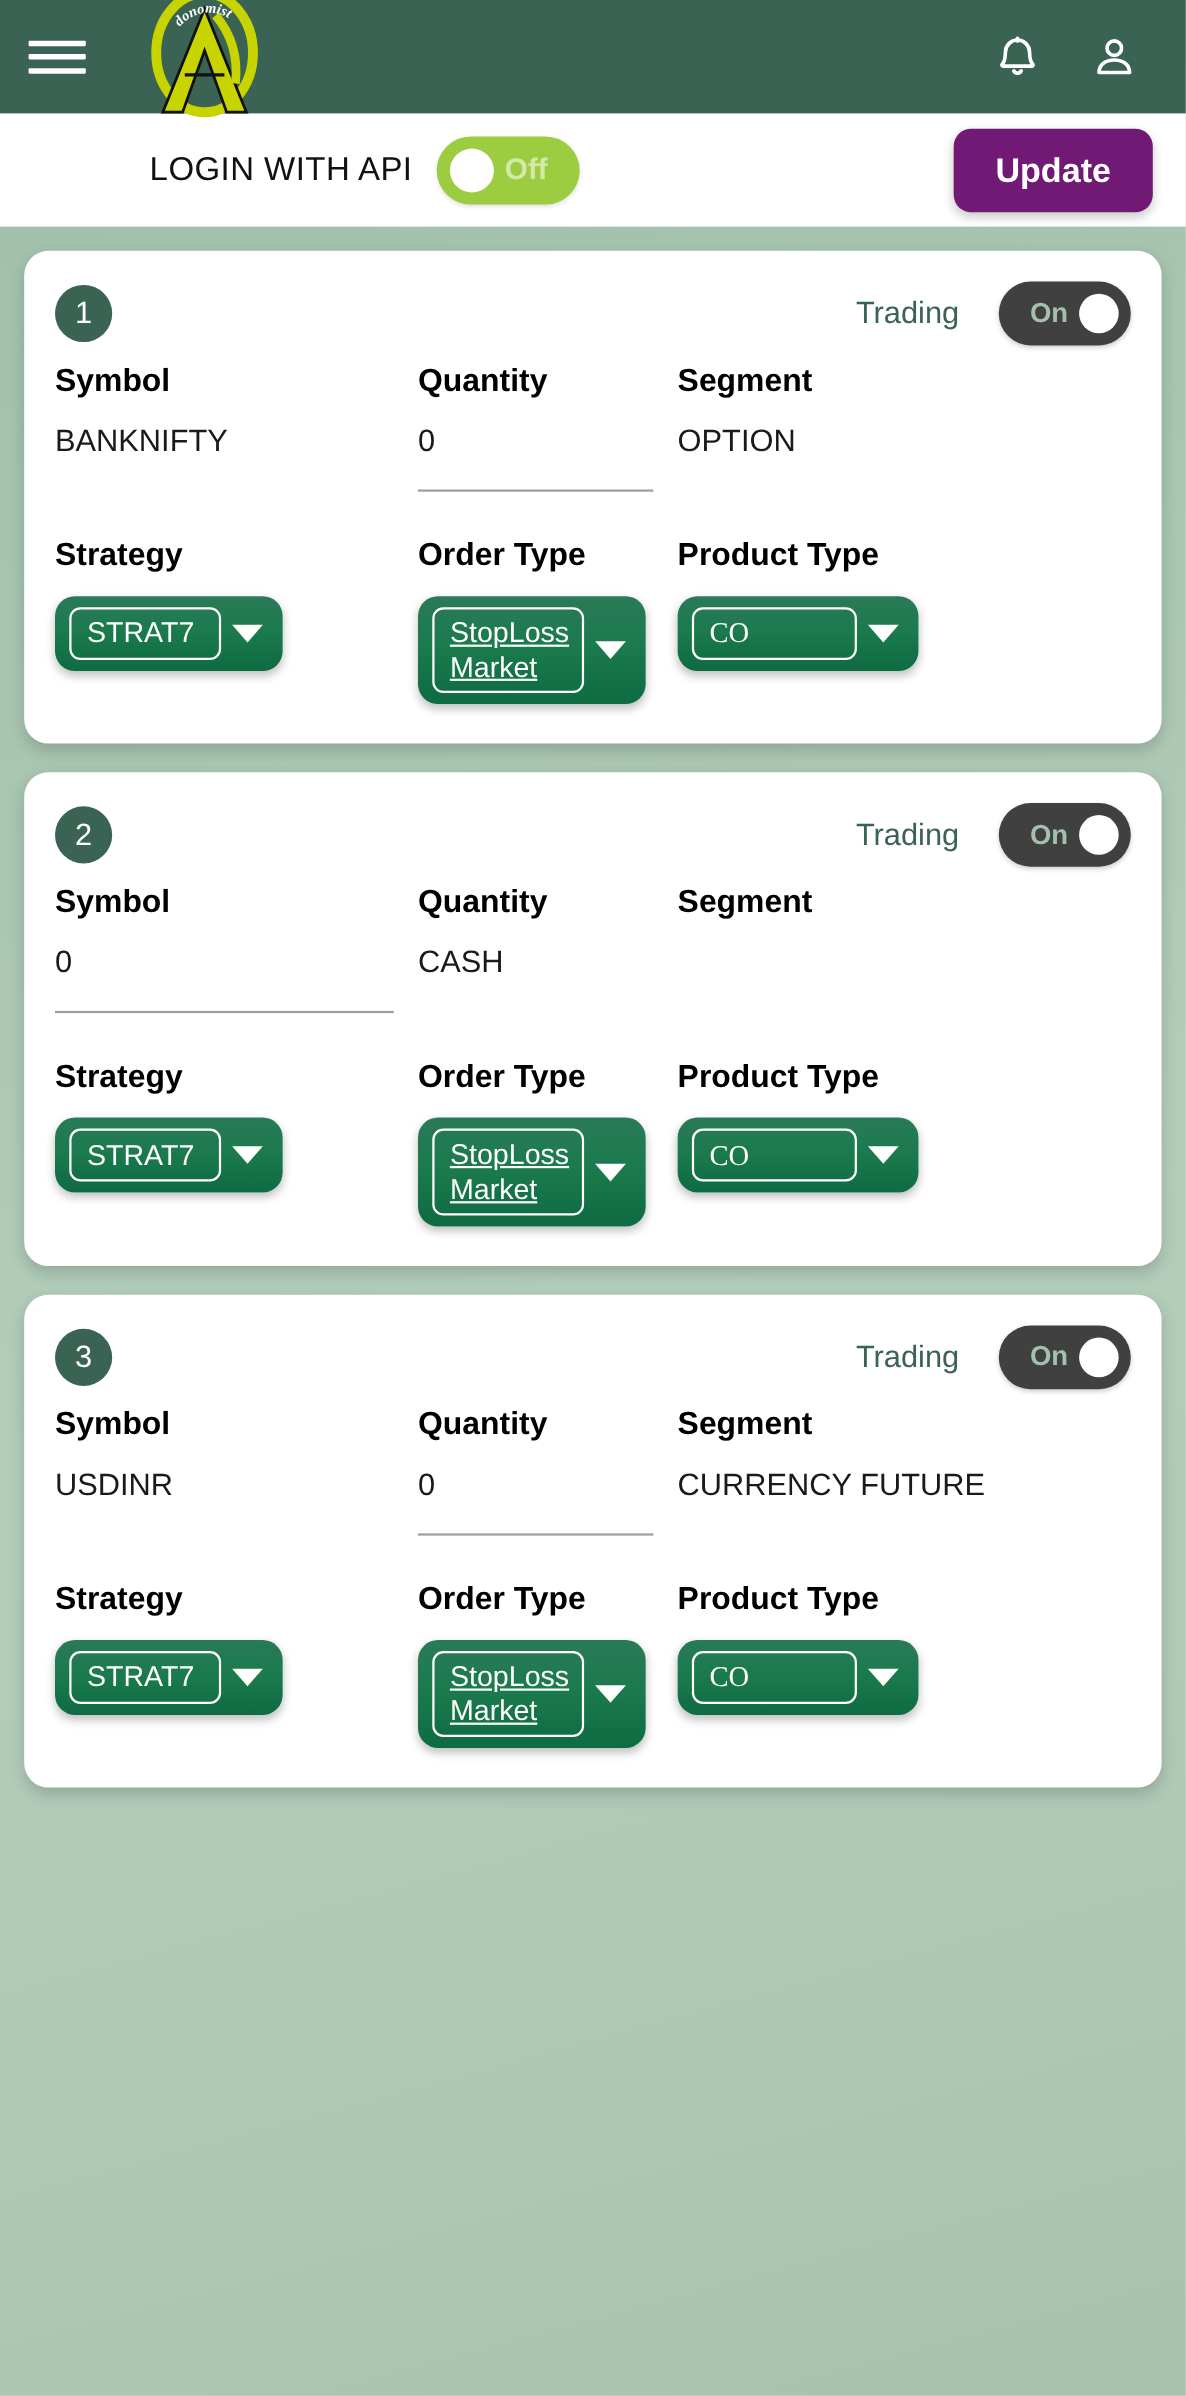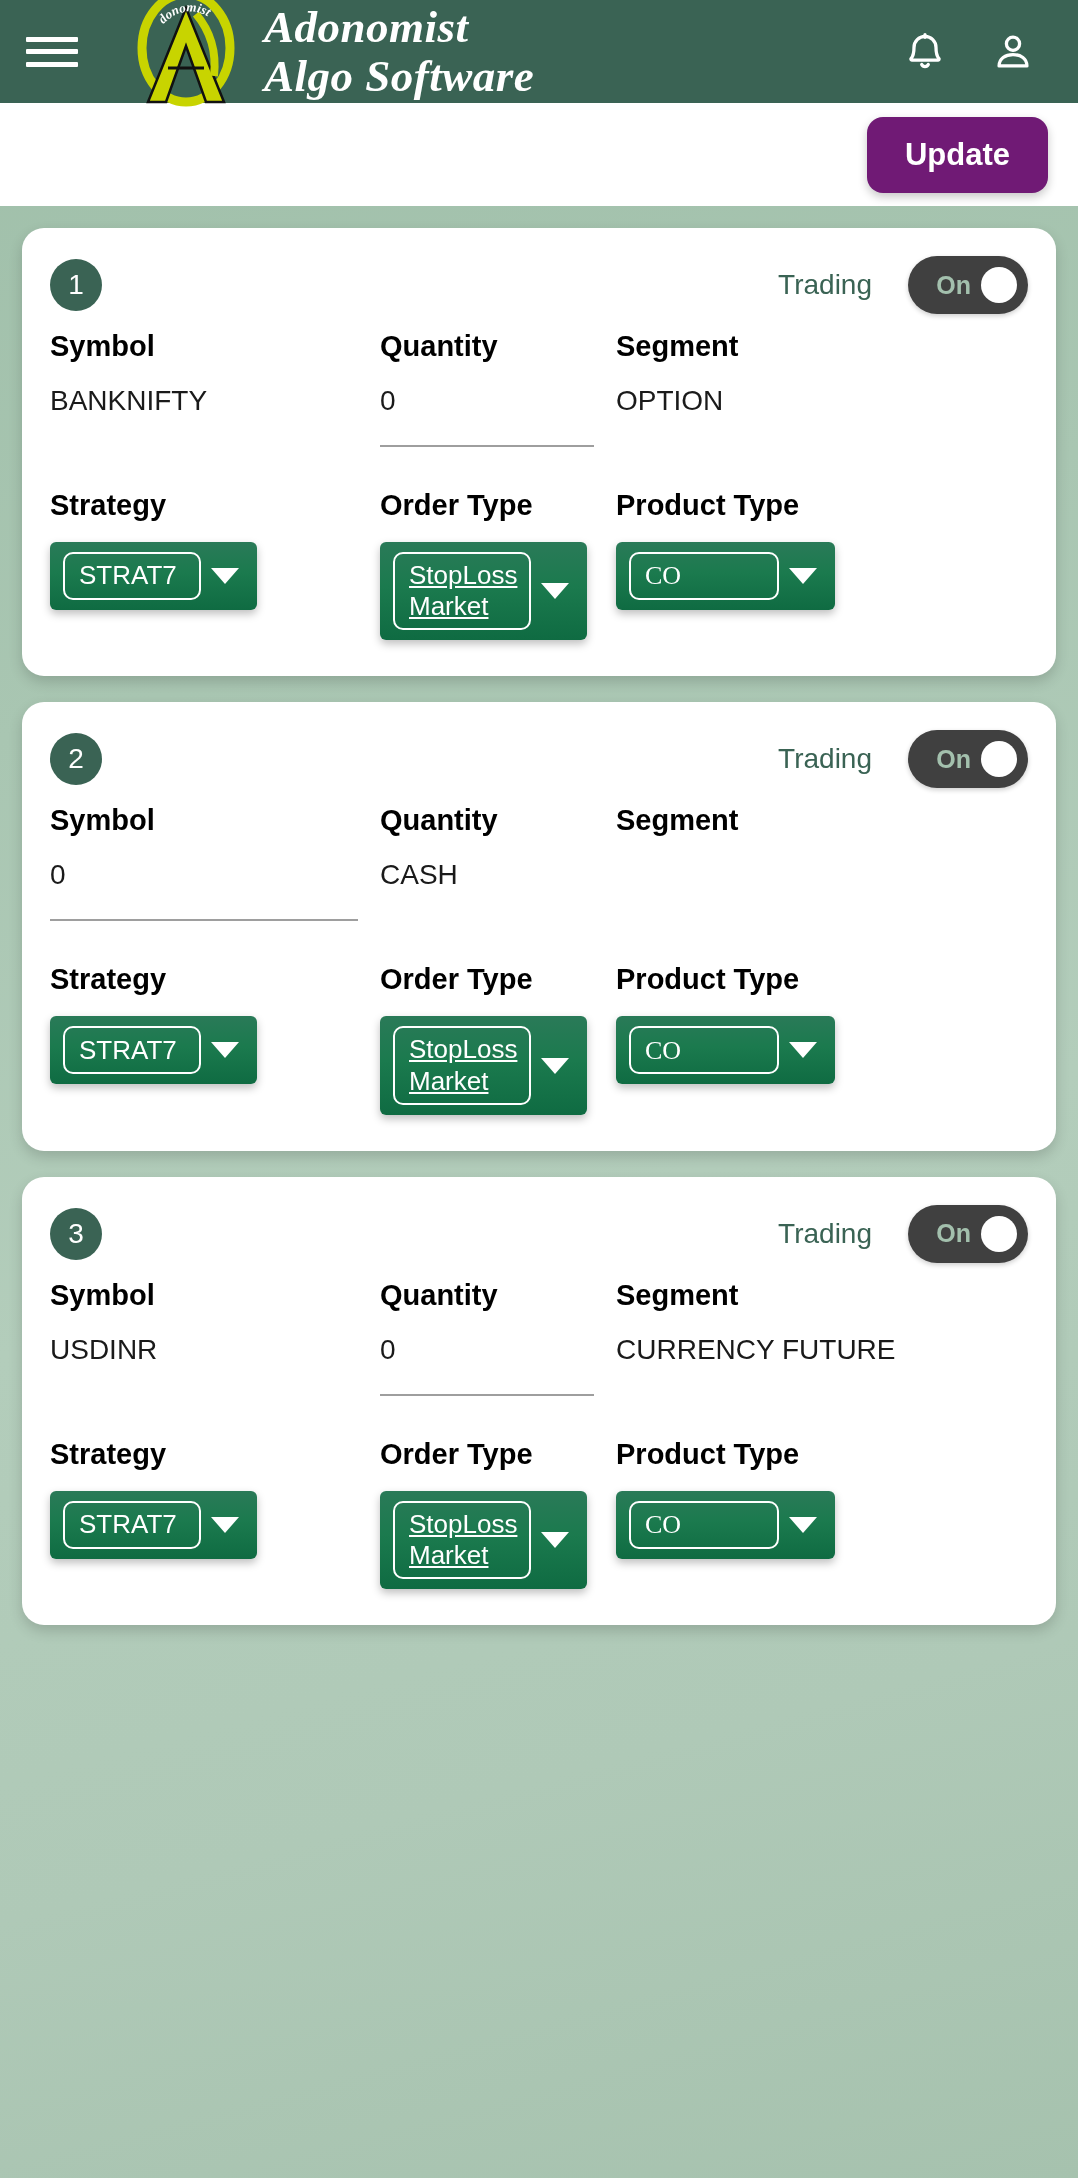--- a/index.html
+++ b/index.html
@@ -248,21 +248,21 @@
     padding-bottom: 28px;
     margin-right: 22px;
   }
 
   .row-gap { height: 30px; }
 
   
   .select {
     margin-top: 20px;
     background: linear-gradient(180deg, #2a7a58 0%, #1b7a4e 45%, #0f6b42 100%);
-    border-radius: 6px;
+    border-radius: 18px;
     display: inline-flex;
     align-items: center;
     padding: 10px 12px 10px 13px;
     gap: 10px;
     cursor: pointer;
     box-shadow: 0 4px 9px rgba(0,0,0,.25);
   }
   .select .val-box {
     border: 2px solid #ffffff;
     border-radius: 10px;
@@ -307,44 +307,47 @@
         <path d="M46 78 L82 78" stroke="#111" stroke-width="3" fill="none"></path>
         <path d="M74 24 q22 26 18 62" fill="none" stroke="#c8d400" stroke-width="8"></path>
         <defs>
           <path id="arcp" d="M 40 36 A 38 44 0 0 1 88 28" fill="none"></path>
         </defs>
         <text font-family="'Liberation Serif', serif" font-size="13" font-style="italic" fill="#ffffff" font-weight="bold">
           <textPath href="#arcp" startOffset="4%">donomist</textPath>
         </text>
       </svg>
     </div>
-    <div class="brand-text">
-      <div class="brand-line1">Adonomist</div>
-      <div class="brand-line2">Algo Software</div>
-    </div>
   </div>
 
   <div class="appbar-actions">
     <div class="icon-btn">
       <svg width="44" height="46" viewBox="0 0 24 24" fill="none" stroke="#ffffff" stroke-width="1.8" stroke-linecap="round" stroke-linejoin="round">
         <path d="M12 2.6 v1.4"></path>
         <path d="M6 9.5a6 6 0 0 1 12 0c0 4.3 1.2 5.6 1.6 6.1a.5.5 0 0 1-.4.8H4.8a.5.5 0 0 1-.4-.8C4.8 15.1 6 13.8 6 9.5z"></path>
         <path d="M10.2 18.8a2 2 0 0 0 3.6 0"></path>
       </svg>
     </div>
     <div class="icon-btn">
       <svg width="44" height="46" viewBox="0 0 24 24" fill="none" stroke="#ffffff" stroke-width="1.8" stroke-linecap="round" stroke-linejoin="round">
         <circle cx="12" cy="7.5" r="3.6"></circle>
         <path d="M4.4 19.6c0-4 3.4-6.2 7.6-6.2s7.6 2.2 7.6 6.2z"></path>
       </svg>
     </div>
   </div>
 </div>
 
 <div class="apibar">
+  <div class="api-left">
+    <div class="api-label">LOGIN WITH API</div>
+    <div class="toggle-off">
+      <div class="knob"></div>
+      <div class="lbl">Off</div>
+    </div>
+  </div>
   <button class="update-btn">Update</button>
 </div>
 
 <div class="cards">
 
   <div class="card">
     <div class="card-head">
       <div class="badge">1</div>
       <div class="head-right">
         <div class="trading-label">Trading</div>

